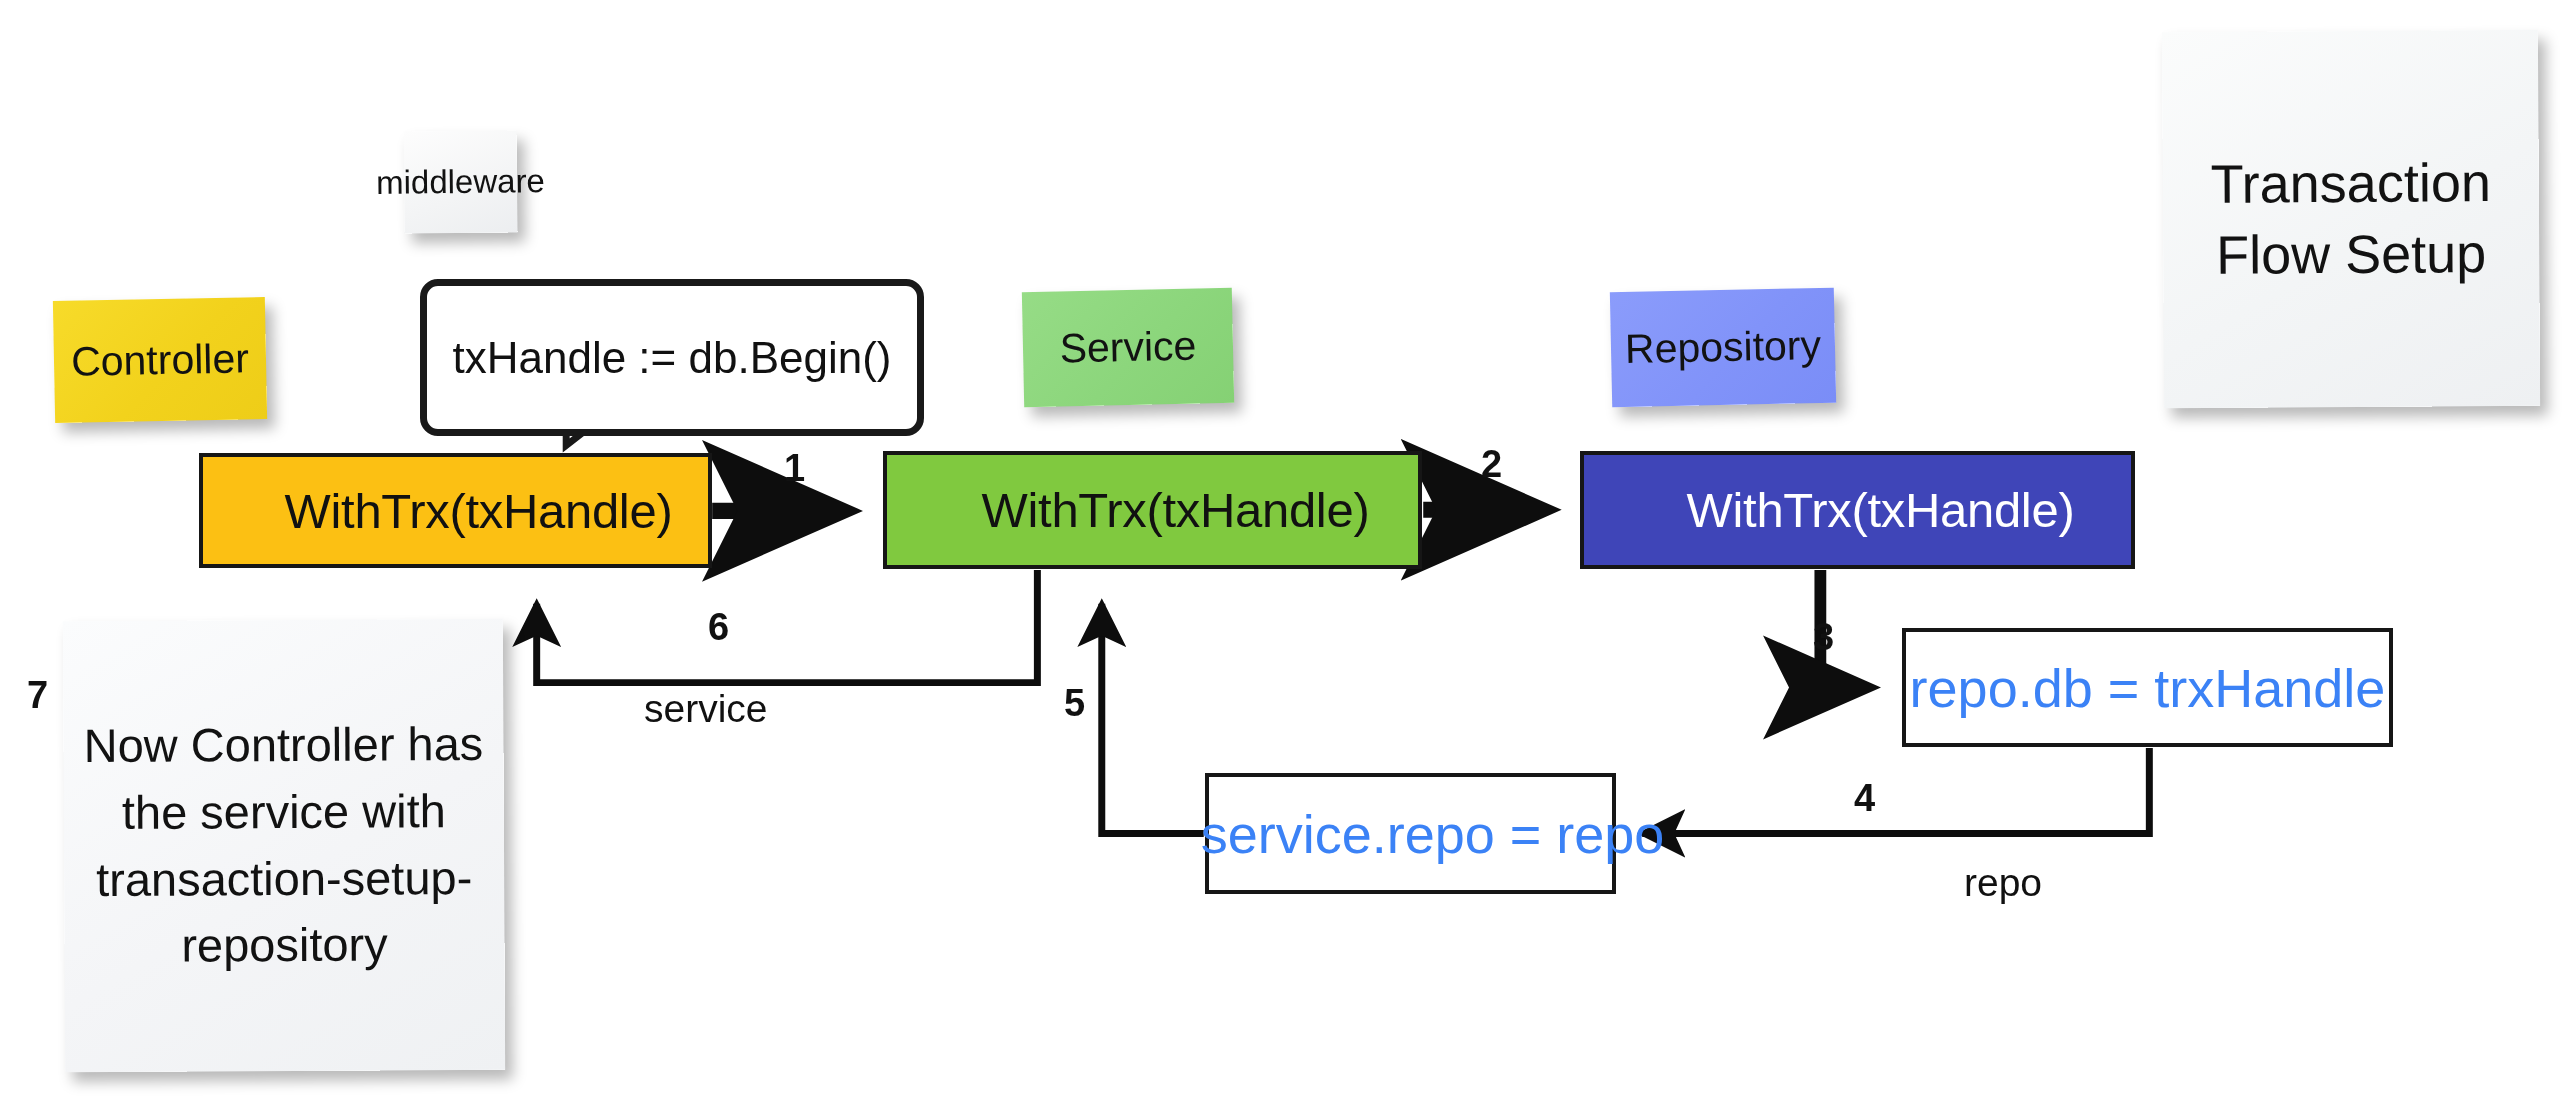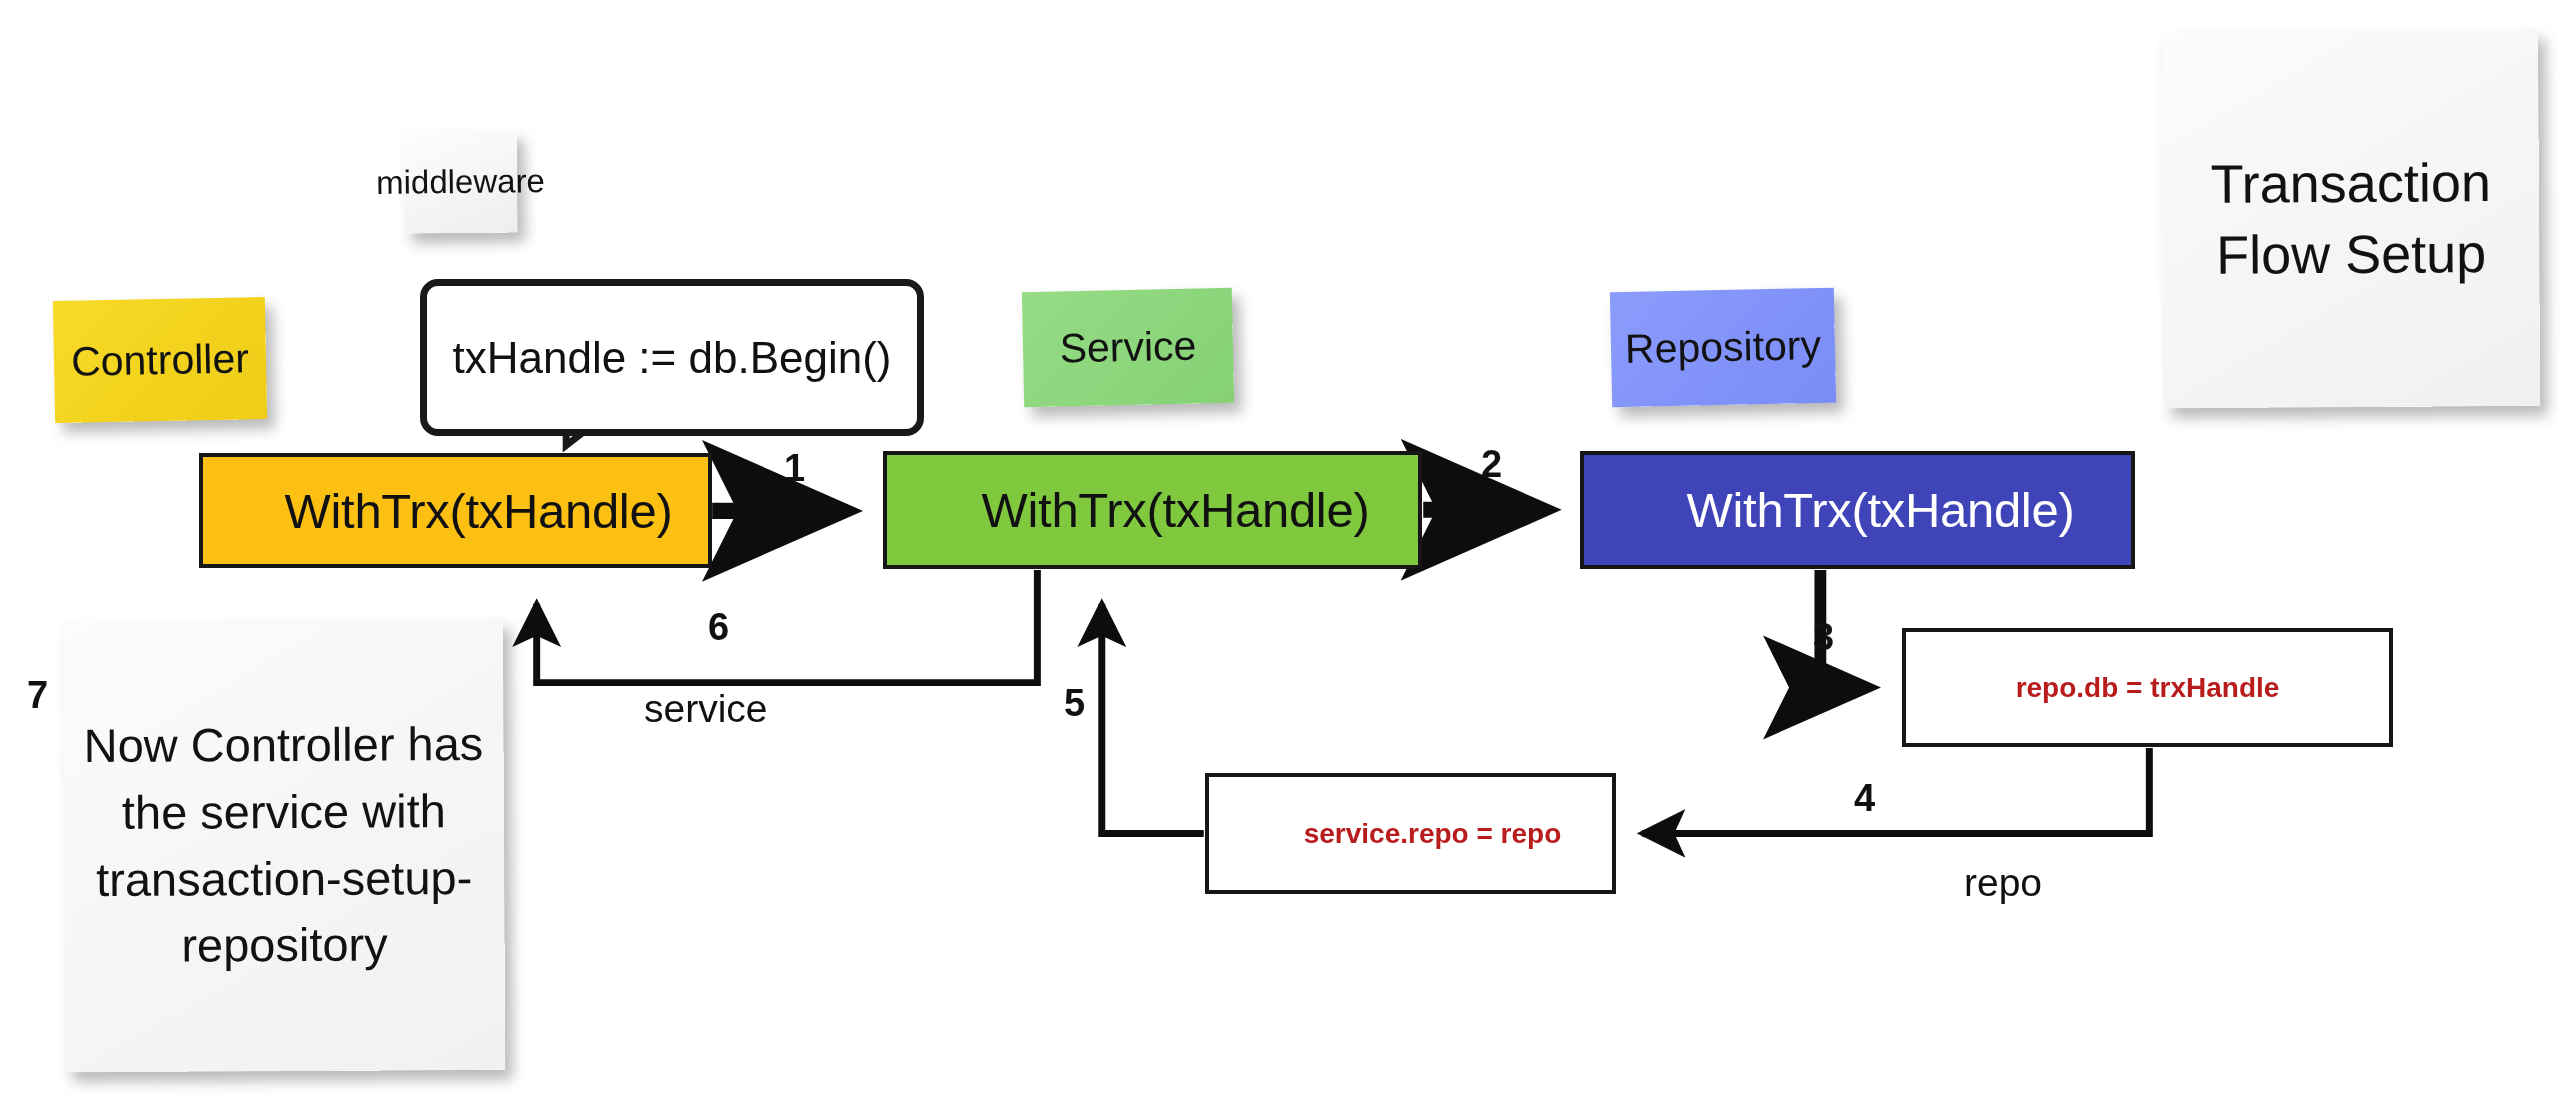--- a/index.html
+++ b/index.html
@@ -108,26 +108,25 @@
     left: 1580px; top: 451px; width: 555px; height: 118px;
     background: #3f45b8; color: #ffffff;
   }
   .nbox {
     position: absolute;
     display: flex;
     align-items: center;
     justify-content: center;
     border: 4.3px solid #161616;
     background: #ffffff;
-    color: #b91c1c;
-    box-sizing: border-box;
-    font-family: "Liberation Sans", sans-serif;
-    font-size: 28px;
-    white-space: nowrap;
-    font-weight: bold;
+    color: #3b82f6;
+    box-sizing: border-box;
+    font-family: "Liberation Sans", sans-serif;
+    font-size: 54px;
+    white-space: nowrap;
   }
   .nbox-repodb   { left: 1902px; top: 628px; width: 491px;  height: 119px; }
   .nbox-servicerepo { left: 1205px; top: 773px; width: 411px; height: 121px; padding-left: 44px; }
 
   
   .bubble {
     position: absolute;
     left: 376px; top: 279px; width: 504px; height: 157px;
     border: 7px solid #191919;
     border-radius: 18px;

